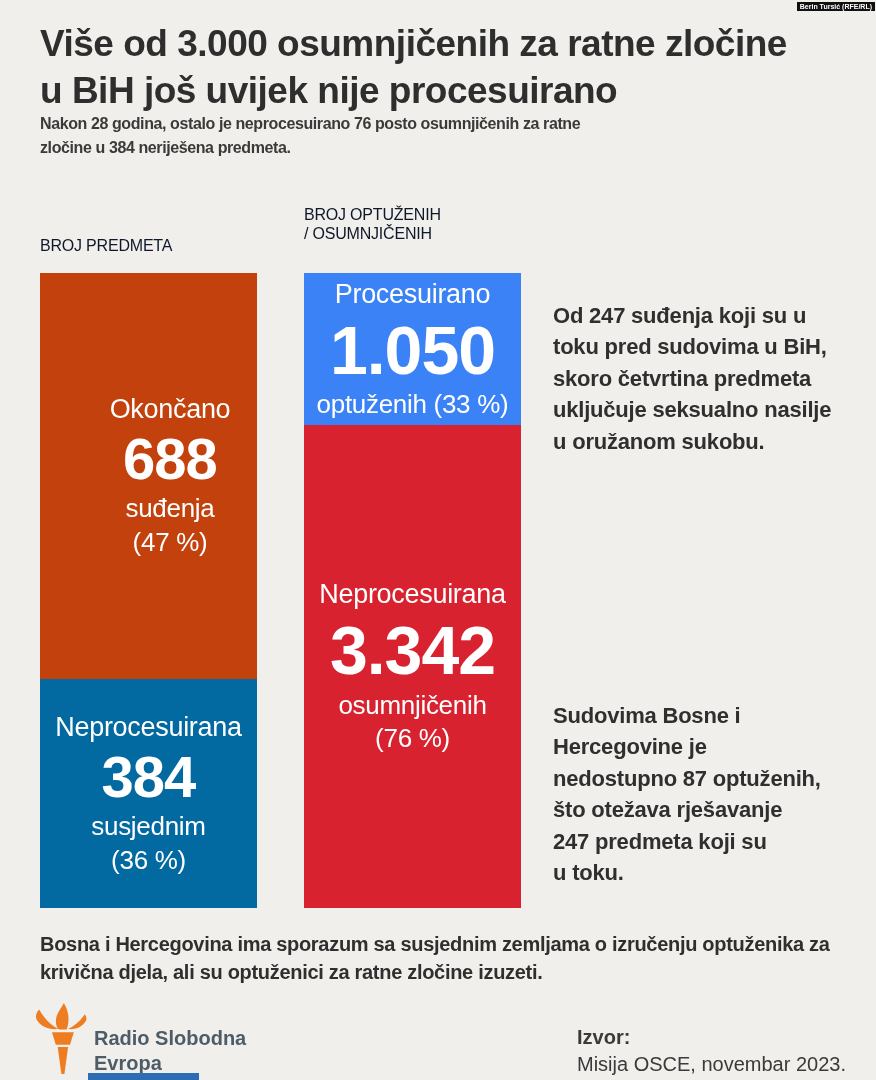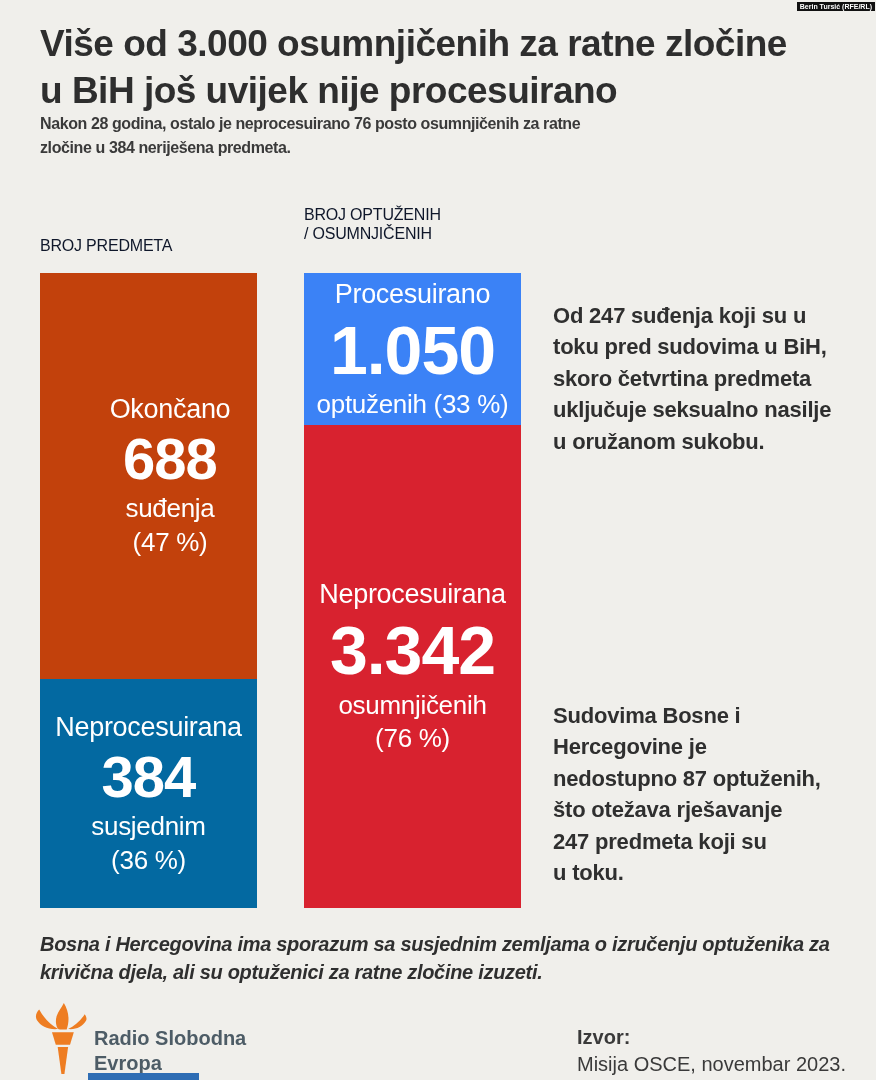--- a/index.html
+++ b/index.html
@@ -63,21 +63,20 @@
     letter-spacing:-0.2px;color:#2f2f2f;
     white-space:pre-line;
   }
   .note1{top:300px;}
   .note2{top:700px;}
   .footnote{
     position:absolute;left:40px;top:930px;width:834px;margin:0;
     font-size:20px;font-weight:bold;line-height:1.42;
     letter-spacing:-0.3px;color:#2f2f2f;
     white-space:pre-line;
-    font-style:italic;
   }
   .logo{position:absolute;left:32px;top:1002px;width:58px;height:74px;}
   .logo-text{
     position:absolute;left:94px;top:1026px;margin:0;
     font-size:20px;font-weight:bold;line-height:1.25;
     color:#4d5c66;white-space:pre-line;
   }
   .source{
     position:absolute;right:30px;top:1024px;
     text-align:left;font-size:20px;line-height:1.35;color:#3a3a3a;

